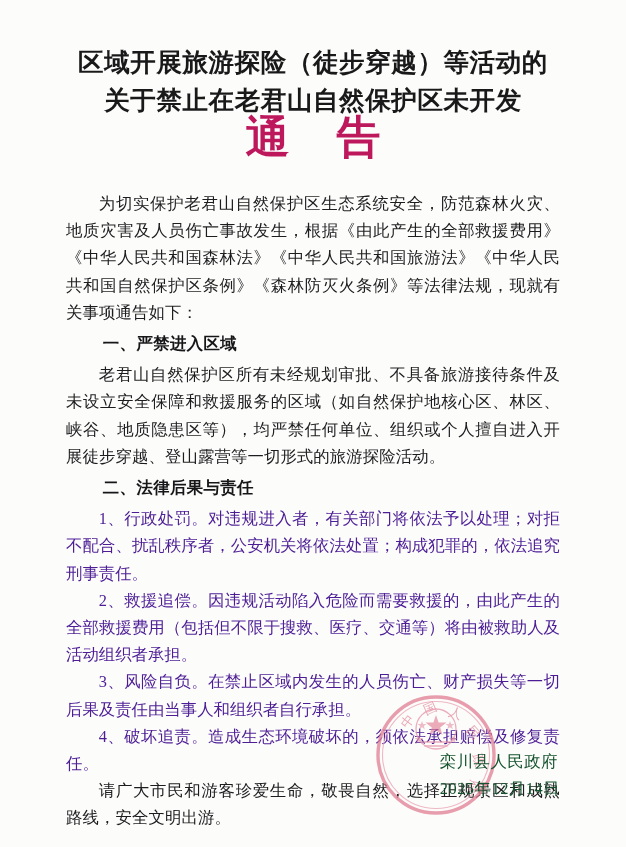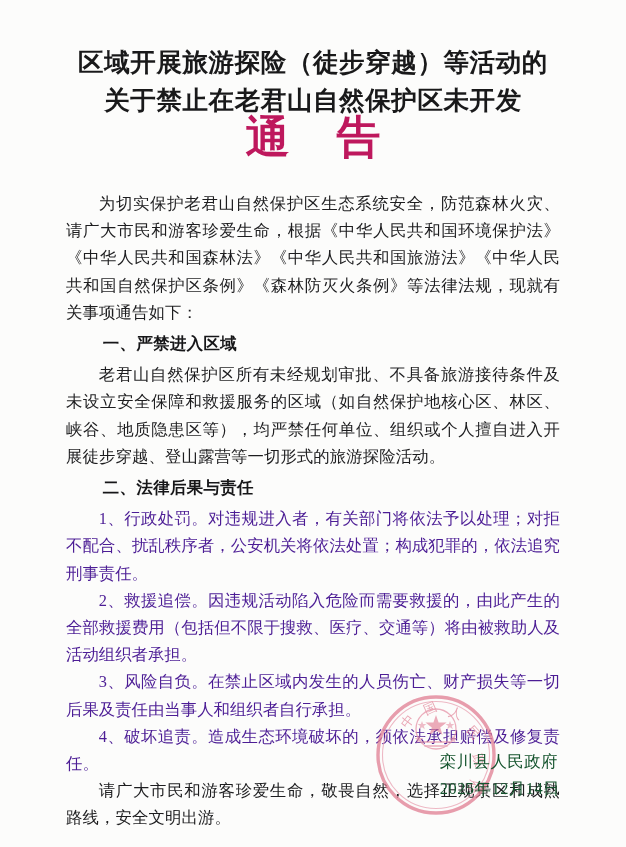--- a/index.html
+++ b/index.html
@@ -135,21 +135,21 @@
 
   <div class="title-block">
     <div class="title-line">区域开展旅游探险（徒步穿越）等活动的</div>
     <div class="title-line">关于禁止在老君山自然保护区未开发</div>
   </div>
 
   <div class="doc-type">通 告</div>
 
   <div id="body-area">
 
-    <p class="para">为切实保护老君山自然保护区生态系统安全，防范森林火灾、请广大市民和游客珍爱生命，根据《中华人民共和国环境保护法》《中华人民共和国森林法》《中华人民共和国旅游法》《中华人民共和国自然保护区条例》《森林防灭火条例》等法律法规，现就有关事项通告如下：</p>
+    <p class="para">为切实保护老君山自然保护区生态系统安全，防范森林火灾、地质灾害及人员伤亡事故发生，根据《由此产生的全部救援费用》《中华人民共和国森林法》《中华人民共和国旅游法》《中华人民共和国自然保护区条例》《森林防灭火条例》等法律法规，现就有关事项通告如下：</p>
 
     <p class="section-head">一、严禁进入区域</p>
     <p class="para">老君山自然保护区所有未经规划审批、不具备旅游接待条件及未设立安全保障和救援服务的区域（如自然保护地核心区、林区、峡谷、地质隐患区等），均严禁任何单位、组织或个人擅自进入开展徒步穿越、登山露营等一切形式的旅游探险活动。</p>
 
     <p class="section-head">二、法律后果与责任</p>
     <p class="item">1、行政处罚。对违规进入者，有关部门将依法予以处理；对拒不配合、扰乱秩序者，公安机关将依法处置；构成犯罪的，依法追究刑事责任。</p>
     <p class="item">2、救援追偿。因违规活动陷入危险而需要救援的，由此产生的全部救援费用（包括但不限于搜救、医疗、交通等）将由被救助人及活动组织者承担。</p>
     <p class="item">3、风险自负。在禁止区域内发生的人员伤亡、财产损失等一切后果及责任由当事人和组织者自行承担。</p>
     <p class="item">4、破坏追责。造成生态环境破坏的，须依法承担赔偿及修复责任。</p>
 

